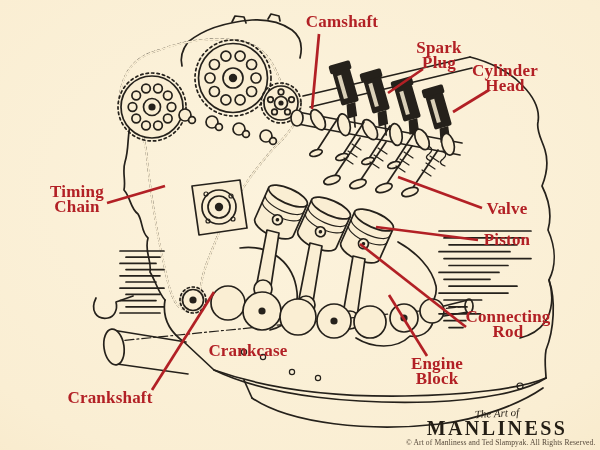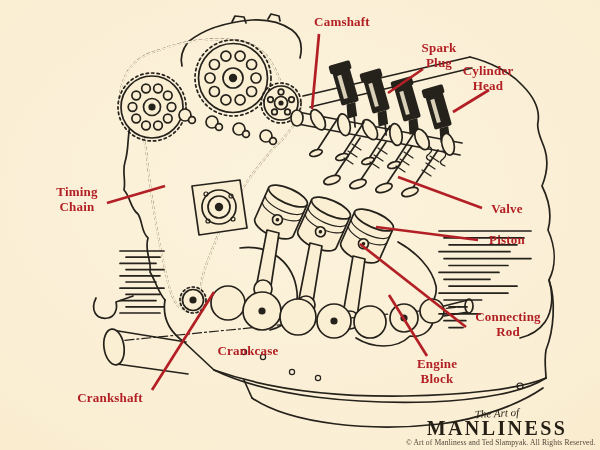--- a/index.html
+++ b/index.html
@@ -12,21 +12,21 @@
   #engine-art,#leader-svg{position:absolute;left:0;top:0;}
   #engine-art *{fill:none;stroke:var(--ink);stroke-width:1.7;stroke-linecap:round;stroke-linejoin:round;}
   #engine-art .f-bg{fill:var(--bg);}
   #engine-art .f-ink{fill:var(--ink);stroke:none;}
   #engine-art .s-bg{stroke:var(--bg);}
   #engine-art .s-none{stroke:none;}
   #engine-art .thin{stroke-width:1.2;}
   #leader-svg line{stroke:var(--accent);stroke-width:2.7;stroke-linecap:butt;}
   #label-layer{position:absolute;inset:0;}
   .part-label{position:absolute;transform:translateX(-50%);text-align:center;
-    color:var(--accent);font-weight:bold;font-size:13px;line-height:14.5px;
+    color:var(--accent);font-weight:bold;font-size:17px;line-height:14.5px;
     letter-spacing:.2px;white-space:nowrap;}
   #logo{position:absolute;right:12px;bottom:3px;width:182px;text-align:center;color:var(--logo);}
   .logo-tagline{font-style:italic;font-size:11px;line-height:11px;transform:rotate(-3deg);margin-bottom:0px;}
   .logo-wordmark{font-weight:bold;font-size:20px;line-height:19px;letter-spacing:2.4px;}
   .est-row{display:flex;align-items:center;justify-content:center;gap:4px;margin:1px 18px 1px 18px;}
   .est-row .rule{flex:1;border-top:1.6px solid var(--logo);height:0;}
   .est-row .est-txt{font-size:7px;font-weight:bold;letter-spacing:1px;line-height:8px;}
   .copyright{font-size:7.6px;line-height:9px;color:var(--copy);letter-spacing:.1px;white-space:nowrap;}
 </style>
 </head>
@@ -320,21 +320,21 @@
     </svg>
 
   <div id="label-layer">
       <div class="part-label" style="left: 342px; top: 15px;">
         <div>Camshaft</div>
       </div>
       <div class="part-label" style="left: 439px; top: 41px;">
         <div>Spark</div>
         <div>Plug</div>
       </div>
-      <div class="part-label" style="left: 488px; top: 64px;">
+      <div class="part-label" style="left: 505px; top: 64px;">
         <div>Cylinder</div>
         <div>Head</div>
       </div>
       <div class="part-label" style="left: 77px; top: 185px;">
         <div>Timing</div>
         <div>Chain</div>
       </div>
       <div class="part-label" style="left: 507px; top: 202px;">
         <div>Valve</div>
       </div>

